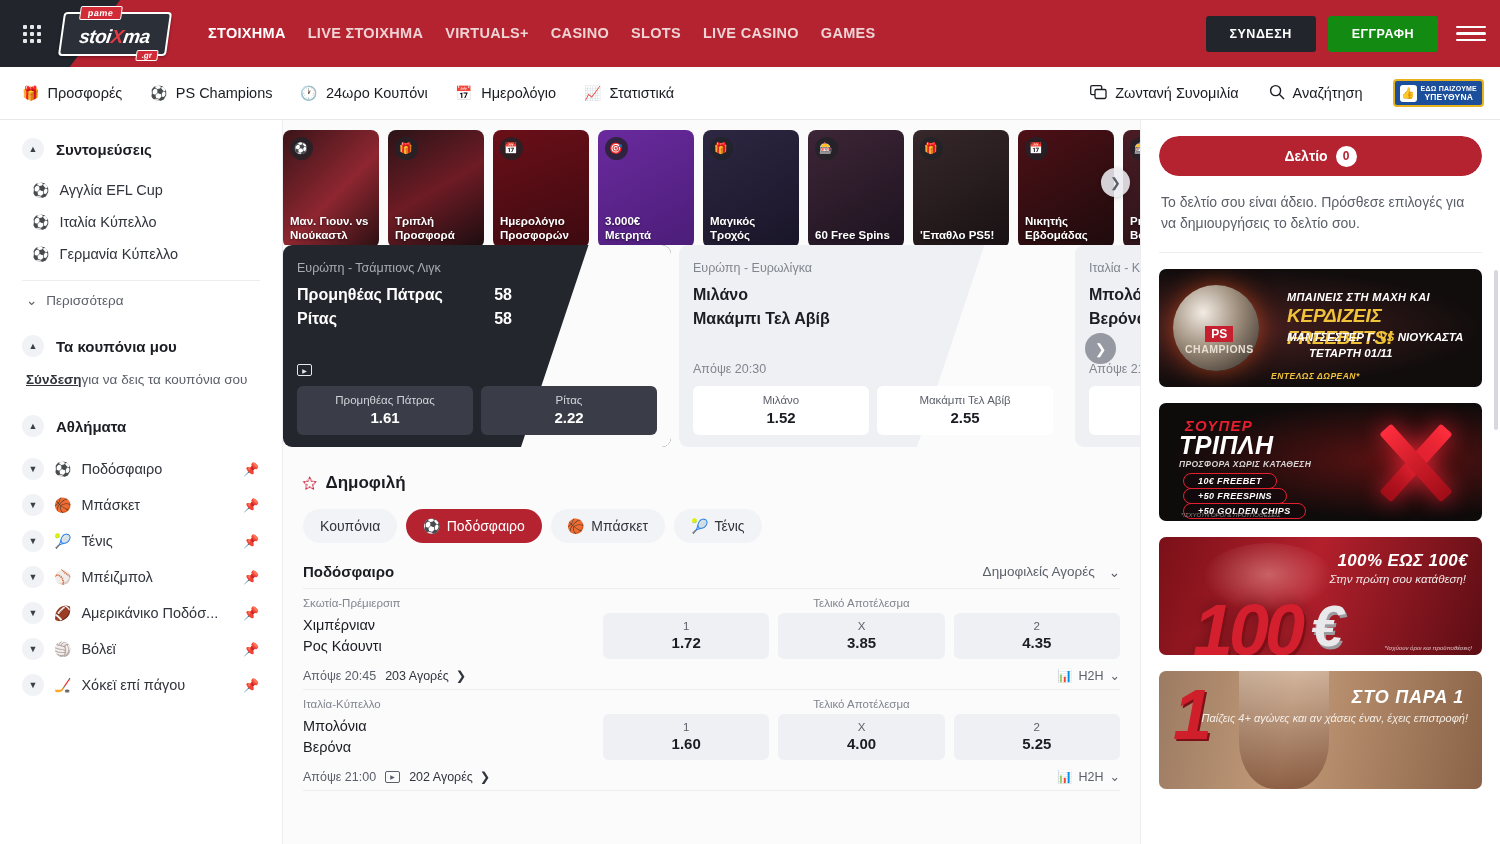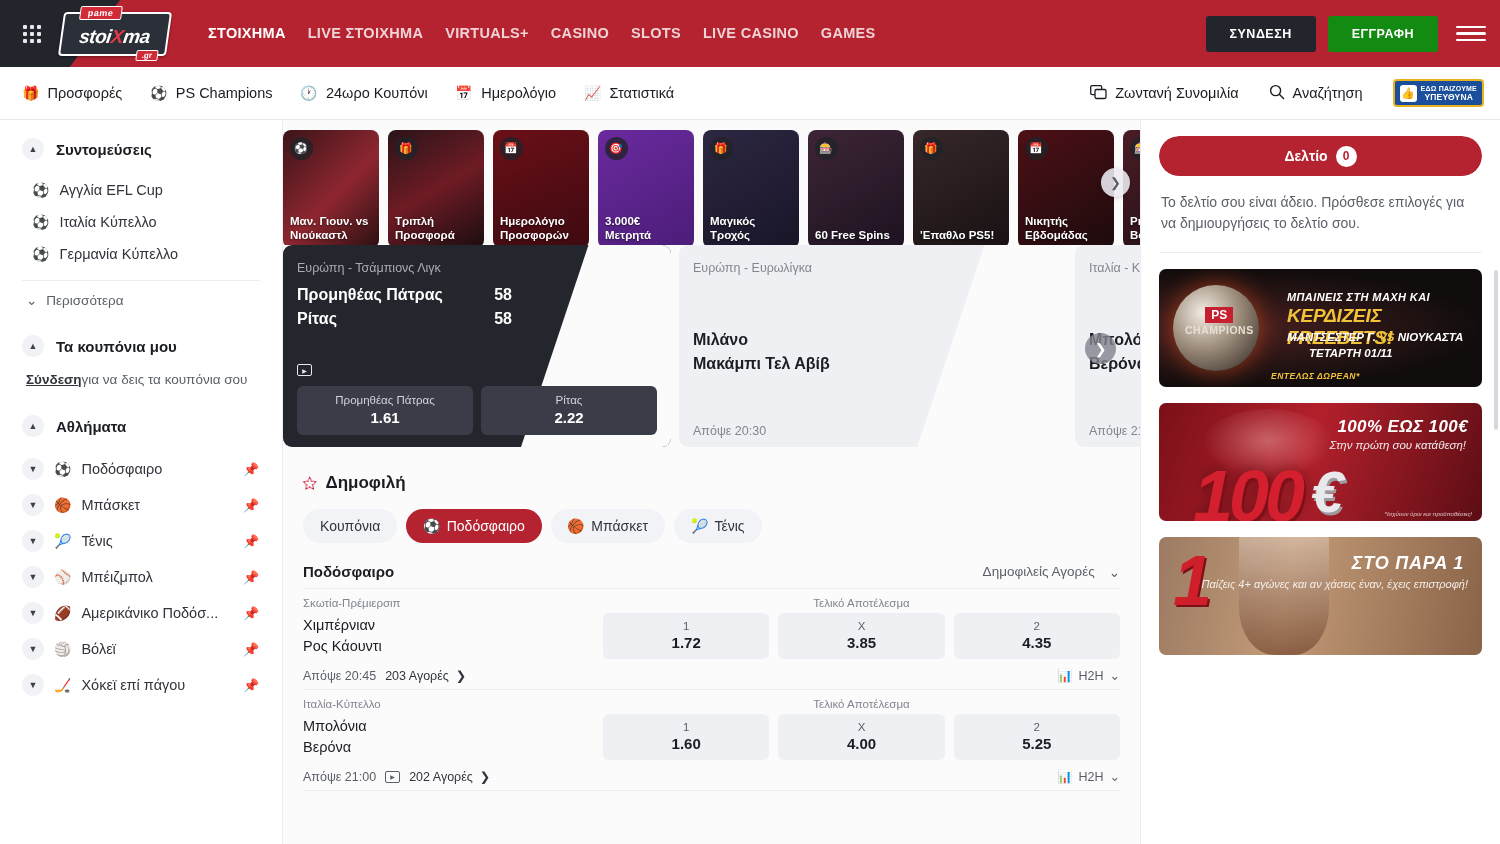--- a/index.html
+++ b/index.html
@@ -207,21 +207,21 @@
   }
 
   
   .feat-row { display: flex; gap: 8px; position: relative; overflow: hidden; height: 210px; padding-bottom: 8px; }
   .feat-card {
     flex: 0 0 388px; height: 202px; border-radius: 9px;
     position: relative; overflow: hidden; padding: 16px 14px 12px 14px;
     display: flex; flex-direction: column;
   }
   .feat-card.dark { background: #24262e; }
-  .feat-card.light { background: #eff0f3; gap: 45px; }
+  .feat-card.light { background: #eff0f3; }
   .feat-card .wedge {
     position: absolute; top: 0; right: 0; width: 150px; height: 100%;
     background: #fbfbfc;
     clip-path: polygon(45% 0, 100% 0, 100% 100%, 0% 100%);
   }
   .feat-card.dark .wedge { background: #fbfbfc; }
   .feat-league { font-size: 12.5px; position: relative; z-index: 2; }
   .feat-card.dark .feat-league { color: #a9acb5; }
   .feat-card.light .feat-league { color: #81858f; }
   .feat-teams { margin-top: 11px; position: relative; z-index: 2; }
@@ -327,21 +327,21 @@
   .bn-txt { position: absolute; z-index: 3; }
 
   
   .bn1 { background: radial-gradient(ellipse at 22% 50%, #4a2020 0%, #120d0d 70%); }
   .bn1 .ball {
     position: absolute; left: 14px; top: 16px; width: 86px; height: 86px; border-radius: 50%;
     background: radial-gradient(circle at 35% 32%, #f3ece4 0%, #9c8c7a 45%, #2a2320 100%);
     box-shadow: 0 0 24px rgba(255,90,30,.55);
   }
   .bn1 .psc {
-    position: absolute; left: 26px; top: 36px; z-index: 4; text-align: center;
+    position: absolute; left: 26px; top: 55px; z-index: 4; text-align: center;
   }
   .bn1 .psc .p1 { background: #c62030; color: #fff; font-size: 12px; font-weight: bold; padding: 1px 6px; display: inline-block; }
   .bn1 .psc .p2 { color: #e8e0d4; font-size: 10.5px; font-weight: bold; letter-spacing: .5px; display: block; margin-top: 1px; }
   .bn1 .l1 { left: 128px; top: 22px; color: #fff; font-size: 11px; font-style: italic; font-weight: bold; letter-spacing: .4px; }
   .bn1 .l2 { left: 128px; top: 36px; color: #f0c33a; font-size: 19px; font-style: italic; font-weight: bold; letter-spacing: -.2px; }
   .bn1 .l3 { left: 128px; top: 62px; color: #fff; font-size: 11.5px; font-style: italic; font-weight: bold; }
   .bn1 .l3 em { color: #f0c33a; font-style: italic; }
   .bn1 .l4 { left: 150px; top: 78px; color: #fff; font-size: 11.5px; font-style: italic; font-weight: bold; }
   .bn1 .l5 { left: 112px; bottom: 6px; color: #f0c33a; font-size: 8.5px; font-style: italic; font-weight: bold; letter-spacing: .5px; }
 
@@ -862,20 +862,30 @@
         <div class="bn-txt l2">ΚΕΡΔΙΖΕΙΣ FREEBETS!</div>
         <div class="bn-txt l3">
           <span>ΜΑΝΤΣΕΣΤΕΡ Γ.</span>
           <em>VS</em>
           <span>ΝΙΟΥΚΑΣΤΑ</span>
         </div>
         <div class="bn-txt l4">ΤΕΤΑΡΤΗ 01/11</div>
         <div class="bn-txt l5">ΕΝΤΕΛΩΣ ΔΩΡΕΑΝ*</div>
       </div>
 
+      <div class="banner bn2">
+        <div class="xred"></div>
+        <div class="bn-txt t1">ΣΟΥΠΕΡ</div>
+        <div class="bn-txt t2">ΤΡΙΠΛΗ</div>
+        <div class="bn-txt t3">ΠΡΟΣΦΟΡΑ ΧΩΡΙΣ ΚΑΤΑΘΕΣΗ</div>
+        <div class="pill a">10€ FREEBET</div>
+        <div class="pill b">+50 FREESPINS</div>
+        <div class="pill c">+50 GOLDEN CHIPS</div>
+        <div class="bn-txt fine">*ΙΣΧΥΟΥΝ ΟΡΟΙ &amp; ΠΡΟΫΠΟΘΕΣΕΙΣ</div>
+      </div>
 
       <div class="banner bn3">
         <div class="player"></div>
         <div class="hund">100</div>
         <div class="eur">€</div>
         <div class="bn-txt h1">100% ΕΩΣ 100€</div>
         <div class="bn-txt h2">Στην πρώτη σου κατάθεση!</div>
         <div class="bn-txt fine">*Ισχύουν όροι και προϋποθέσεις!</div>
       </div>
 

